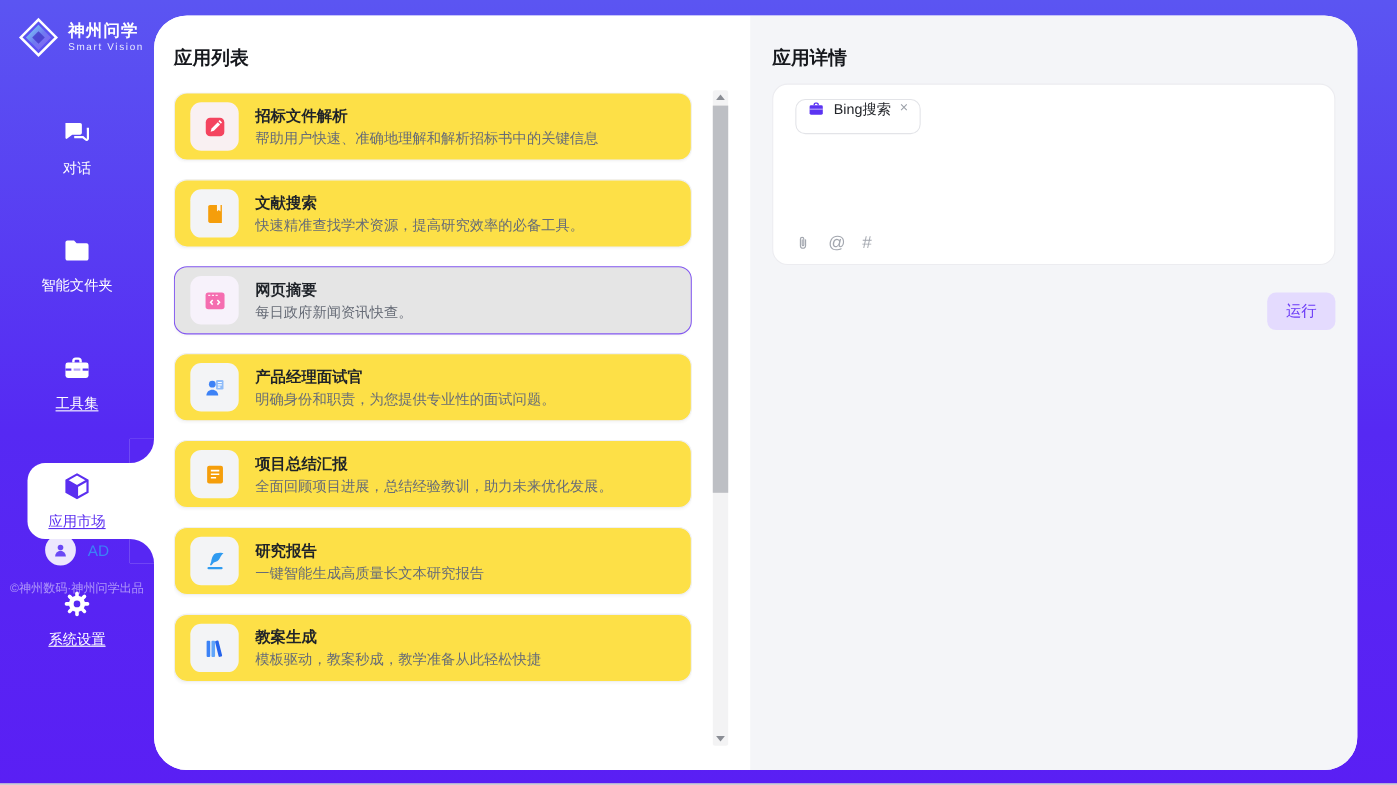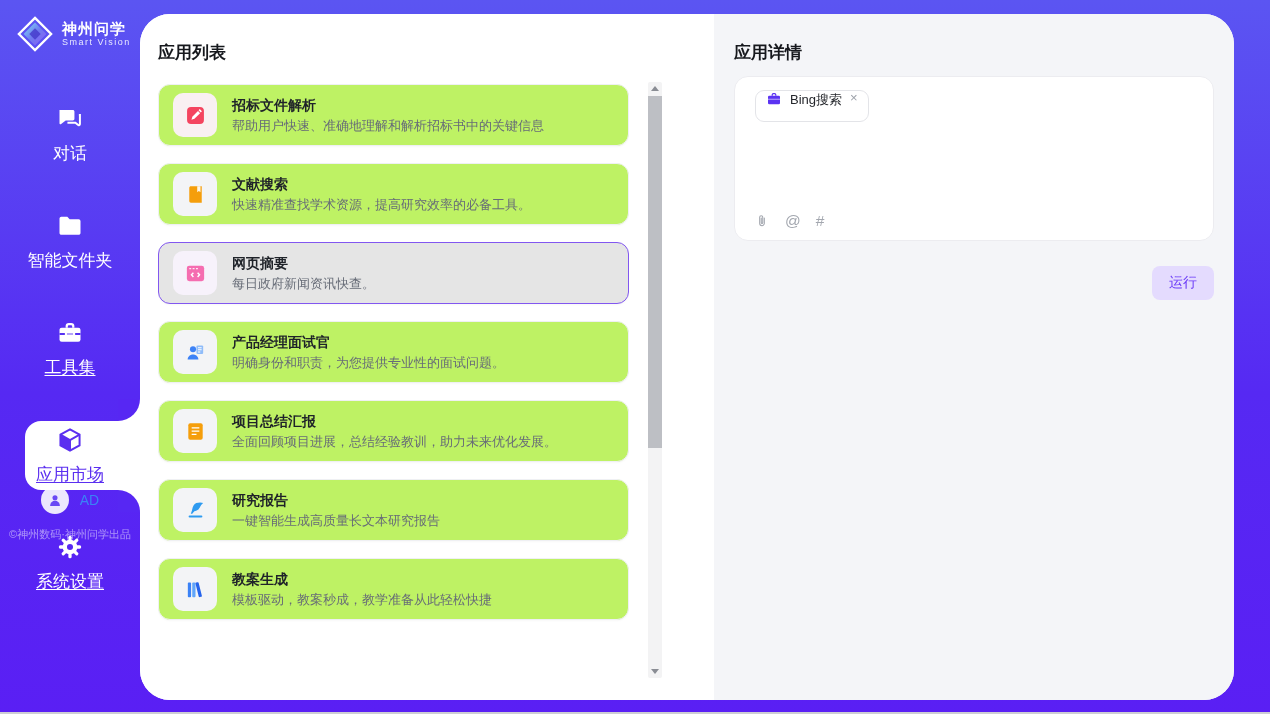--- a/index.html
+++ b/index.html
@@ -12,44 +12,44 @@
 
   
   .sidebar{position:absolute;left:0;top:0;width:140px;height:552px;}
   .logo{display:flex;align-items:center;gap:8px;padding:15px 0 0 16px;}
   .logo-mark{width:38px;height:38px;flex:0 0 auto;}
   .logo-name{color:#fff;font-size:15px;font-weight:bold;letter-spacing:1px;line-height:17px;}
   .logo-sub{color:#e8e9ff;font-size:9px;letter-spacing:1.5px;line-height:11px;}
   .nav{position:absolute;top:96px;left:0;right:0;display:flex;flex-direction:column;gap:30px;}
   .nav-item{position:relative;height:77px;display:flex;flex-direction:column;align-items:center;justify-content:center;gap:9px;cursor:pointer;}
   .nav-icon{width:28px;height:28px;display:block;position:relative;z-index:2;}
-  .nav-label{color:#fff;font-size:17px;position:relative;z-index:2;text-align:right;}
+  .nav-label{color:#fff;font-size:13px;position:relative;z-index:2;text-align:right;}
   .nav-label.u{text-decoration:underline;text-underline-offset:2px;}
   .nav-item.active .nav-label{color:#5b2ff0;}
   .tab{position:absolute;left:25px;right:0;top:4px;bottom:4px;background:#fff;border-radius:16px 0 0 16px;z-index:1;}
   .conn{position:absolute;right:0;width:22px;height:22px;background:#fff;}
   .conn.top{top:-22px;}
   .conn.bottom{bottom:-22px;}
   .conn.top::after,.conn.bottom::after{content:'';position:absolute;inset:0;background:#5727f3;}
   .conn.top::after{border-bottom-right-radius:22px;}
   .conn.bottom::after{border-top-right-radius:22px;}
   .user{position:absolute;left:0;right:0;bottom:38px;display:flex;align-items:center;justify-content:center;gap:11px;cursor:pointer;}
   .avatar{width:28px;height:28px;border-radius:50%;background:#ece7fd;display:flex;align-items:center;justify-content:center;}
   .avatar svg{width:18px;height:18px;}
   .user-name{color:#3b82f6;font-size:14px;}
   .copyright{position:absolute;left:0;right:0;bottom:10px;text-align:center;color:rgba(255,255,255,.5);font-size:11px;white-space:nowrap;}
 
   
-  .content{position:absolute;left:140px;top:14px;right:36px;bottom:14px;background:#fff;border-radius:30px;overflow:hidden;display:flex;gap:32px;}
+  .content{position:absolute;left:140px;top:14px;right:36px;bottom:14px;background:#fff;border-radius:30px;overflow:hidden;display:flex;}
 
   
   .list-panel{width:542px;flex:0 0 auto;position:relative;background:#fff;}
   .panel-title{font-size:17px;font-weight:bold;color:#16181d;margin:0;padding:27px 0 0 18px;}
   .cards{position:absolute;top:70px;left:18px;right:53px;bottom:0;display:flex;flex-direction:column;gap:17px;overflow:hidden;}
-  .card{height:62px;flex:0 0 auto;background:#bef264;border:1px solid #eff0f3;border-radius:12px;display:flex;align-items:center;padding:0 14px;gap:15px;cursor:pointer;box-shadow:0 1px 2px rgba(20,20,40,.03);box-sizing:border-box;}
+  .card{height:62px;flex:0 0 auto;background:#fde047;border:1px solid #eff0f3;border-radius:12px;display:flex;align-items:center;padding:0 14px;gap:15px;cursor:pointer;box-shadow:0 1px 2px rgba(20,20,40,.03);box-sizing:border-box;}
   .card.selected{background:#e5e5e5;border:1px solid #8257f0;}
   .card-icon{width:44px;height:44px;border-radius:10px;background:#f3f4f6;display:flex;align-items:center;justify-content:center;flex:0 0 auto;}
   .card.selected .card-icon{background:#f7f2fb;}
   .card-icon svg{width:23px;height:23px;}
   .card-text{display:flex;flex-direction:column;gap:4px;min-width:0;}
   .card-title{font-size:14px;font-weight:bold;color:#1f2329;line-height:16px;}
   .card-desc{font-size:13px;color:#676c77;line-height:17px;white-space:nowrap;}
 
   
   .scrollbar{position:absolute;top:68px;bottom:22px;right:20px;width:14px;background:#f3f3f4;border-radius:2px;}

